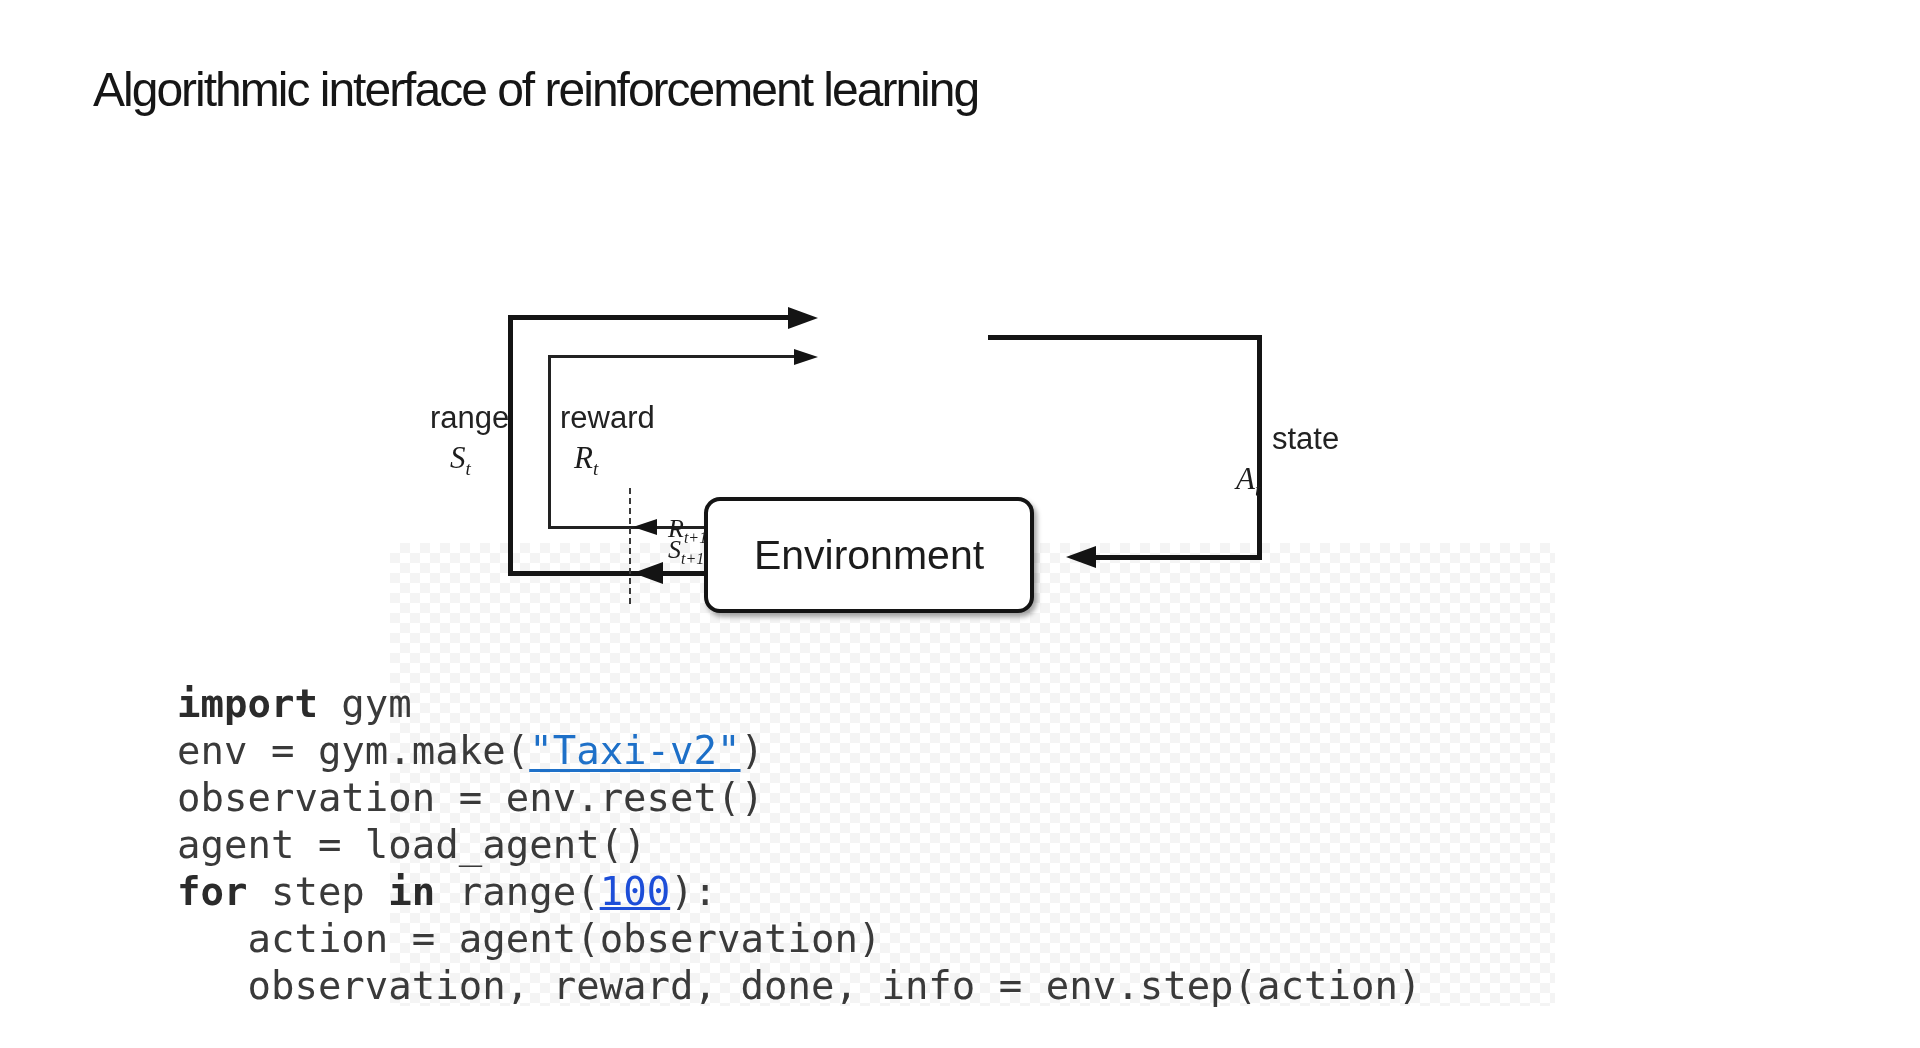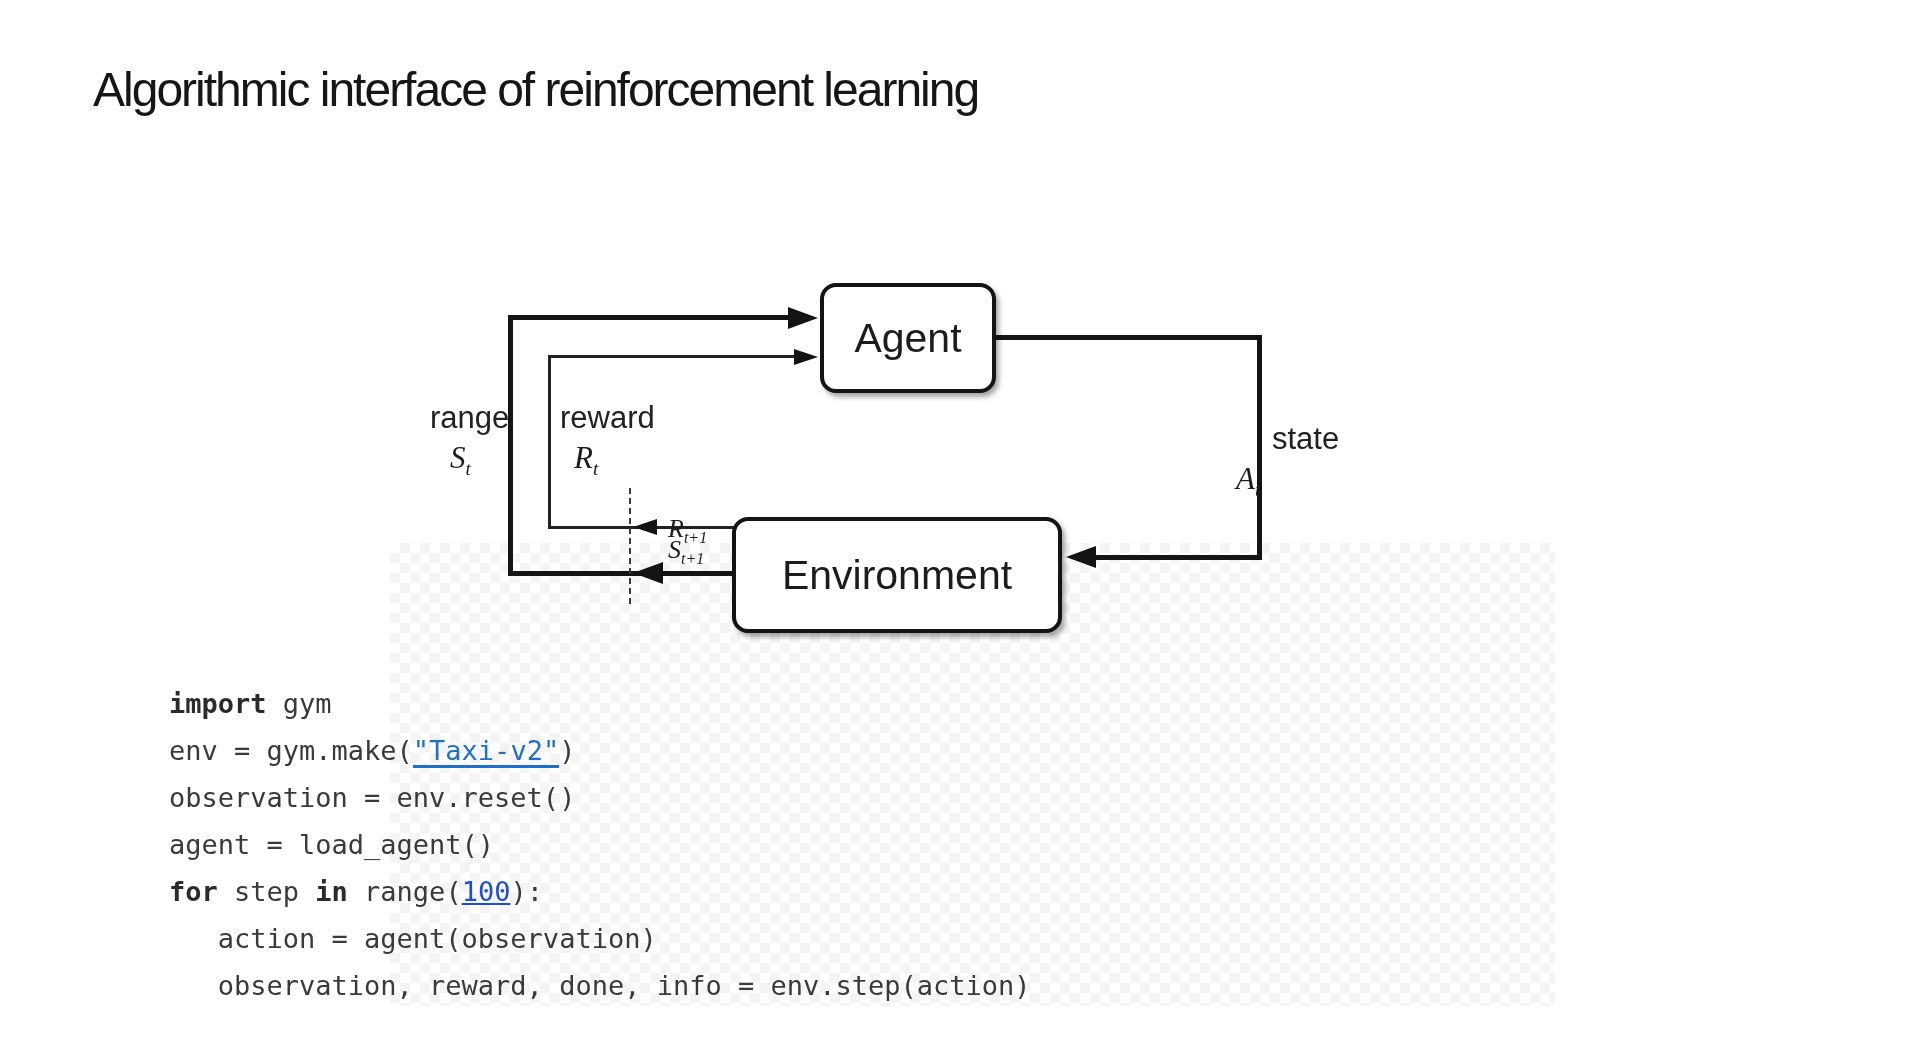--- a/index.html
+++ b/index.html
@@ -16,41 +16,41 @@
     background:repeating-conic-gradient(#f4f4f4 0% 25%, #ffffff 0% 50%);
     background-size:20px 20px;}
 
   
   .diagram{left:0;top:0;width:1920px;height:1048px;z-index:1;}
   .box{background:#fff;border:4px solid #141414;border-radius:16px;
        box-shadow:3px 4px 5px rgba(0,0,0,0.35);
        display:flex;align-items:center;justify-content:center;
        font-size:41px;color:#1c1c1c;}
   .agent-box{left:820px;top:283px;width:168px;height:102px;}
-  .env-box{left:732px;top:497px;width:322px;height:108px;margin-top:20px;}
+  .env-box{left:704px;top:497px;width:322px;height:108px;}
 
   .hline,.vline{background:#141414;}
   .thin{background:#222;}
   .dashed-line{left:629px;top:488px;width:0;height:116px;border-left:2px dashed #3a3a3a;}
 
   .arr{width:0;height:0;}
   .arr-right-big{border-top:11px solid transparent;border-bottom:11px solid transparent;border-left:30px solid #141414;}
   .arr-right-sm{border-top:8px solid transparent;border-bottom:8px solid transparent;border-left:24px solid #141414;}
   .arr-left-big{border-top:11px solid transparent;border-bottom:11px solid transparent;border-right:30px solid #141414;}
   .arr-left-sm{border-top:8px solid transparent;border-bottom:8px solid transparent;border-right:24px solid #141414;}
 
   .dlabel{font-size:31px;color:#222;white-space:nowrap;}
   .math{font-family:"Liberation Serif",serif;font-style:italic;font-size:31px;color:#1c1c1c;white-space:nowrap;}
   .math sub{font-size:19px;font-style:italic;}
   .math-sm{font-size:26px;}
   .math-sm sub{font-size:16px;}
 
   
-  .code{left:169px;top:680px;z-index:2;
-        font-family:"DejaVu Sans Mono",monospace;font-size:27px;line-height:47px;
+  .code{left:177px;top:680px;z-index:2;
+        font-family:"DejaVu Sans Mono",monospace;font-size:39px;line-height:47px;
         color:#3a3a3a;white-space:pre;}
   .tok-keyword{font-weight:bold;color:#2b2b2b;}
   .tok-link{color:#1e70c8;text-decoration:underline;text-decoration-thickness:3px;text-underline-offset:5px;cursor:pointer;}
   .tok-number{color:#1d4ed8;text-decoration:underline;}
 </style>
 </head>
 <body>
 
 <div class="abs slide-title">Algorithmic interface of reinforcement learning</div>
 
@@ -70,23 +70,20 @@
   <div class="abs hline thin" style="left:548px;top:526px;width:195px;height:3px;"></div>
   <div class="abs arr arr-left-sm" style="left:633px;top:519px;"></div>
 
   <div class="abs hline" style="left:988px;top:335px;width:274px;height:5px;"></div>
   <div class="abs vline" style="left:1257px;top:335px;width:5px;height:225px;"></div>
   <div class="abs hline" style="left:1095px;top:555px;width:167px;height:5px;"></div>
   <div class="abs arr arr-left-big" style="left:1066px;top:546px;"></div>
 
   <div class="abs dashed-line"></div>
 
-  <div class="abs box agent-box">
-    <span>Agent</span>
-  </div>
   <div class="abs box env-box">
     <span>Environment</span>
   </div>
 
   <div class="abs dlabel" style="left:430px;top:400px;">range</div>
   <div class="abs math" style="left:450px;top:440px;"><span>S</span><sub>t</sub></div>
 
   <div class="abs dlabel" style="left:560px;top:400px;">reward</div>
   <div class="abs math" style="left:558px;top:440px;margin-left:16px;"><span>R</span><sub>t</sub></div>
 

